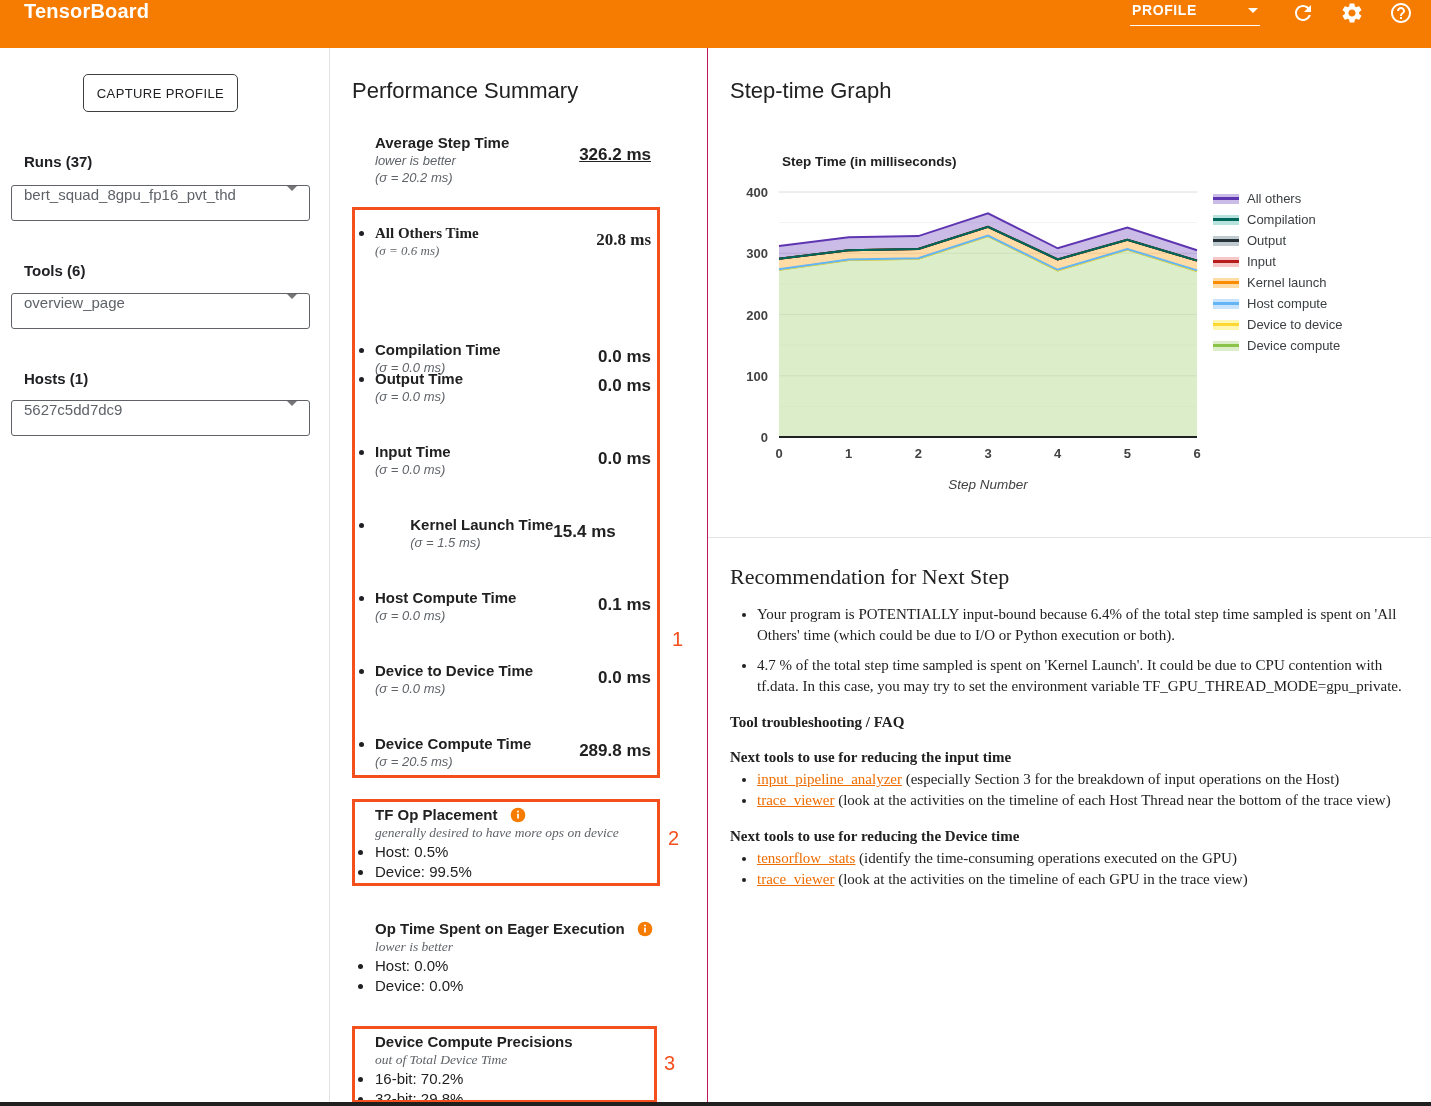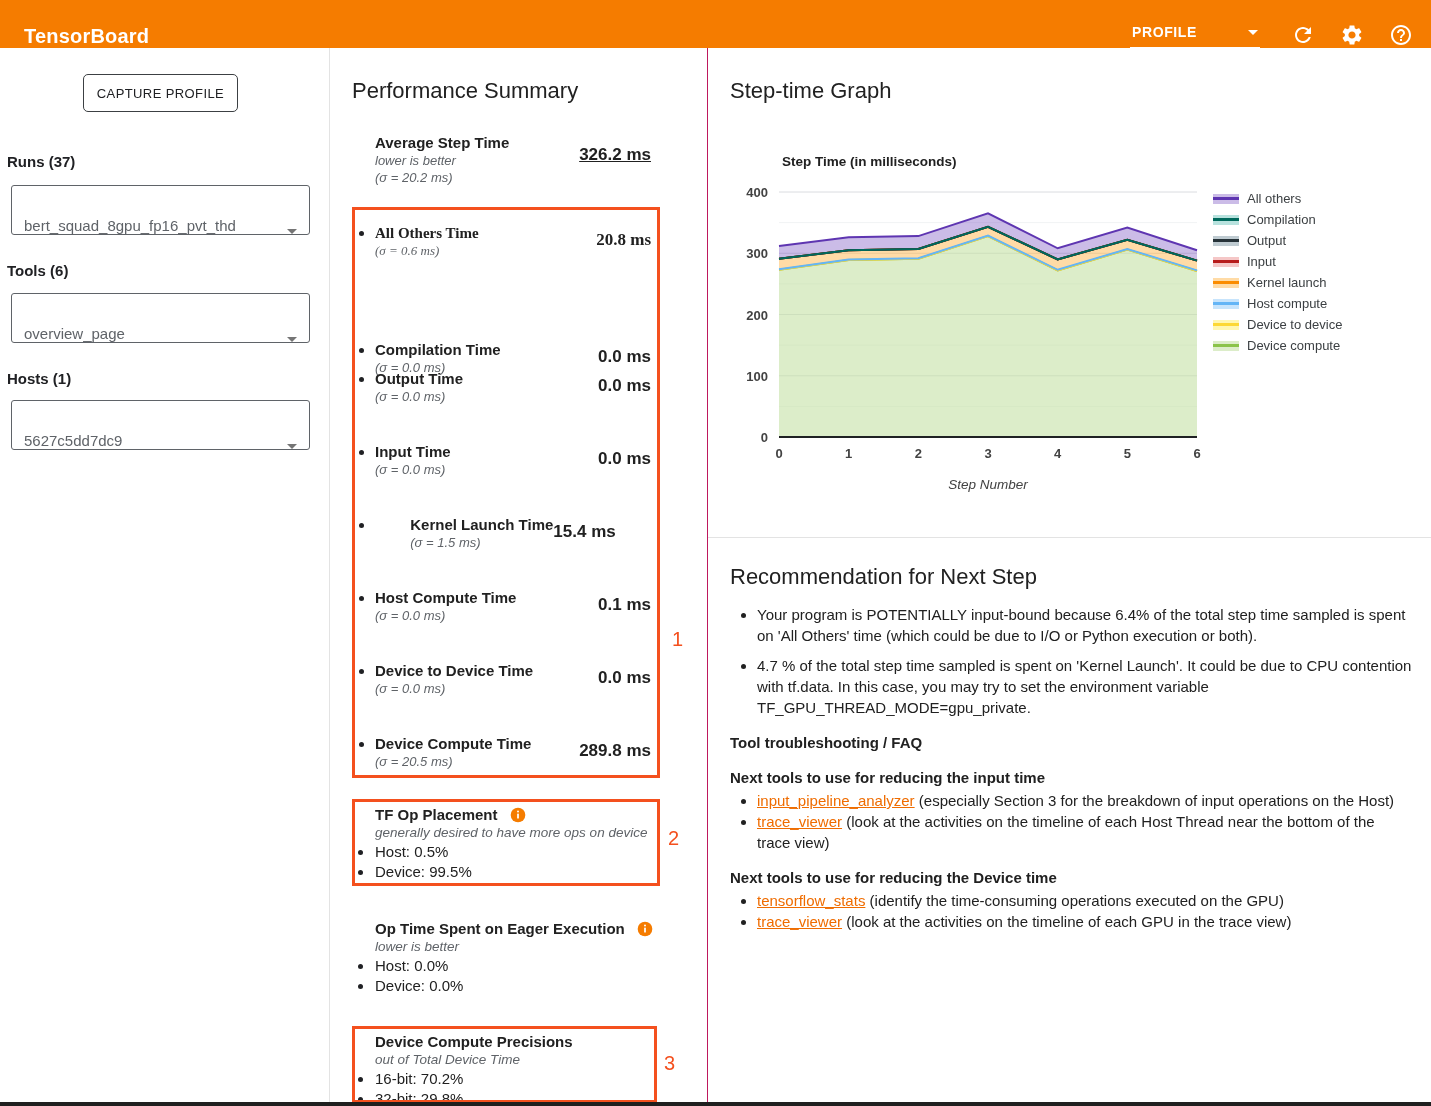--- a/index.html
+++ b/index.html
@@ -5,81 +5,81 @@
   * { box-sizing: border-box; }
   body { margin: 0; background: #fff; }
   .page {
     position: relative; width: 1431px; height: 1106px; overflow: hidden;
     font-family: "Liberation Sans", sans-serif; color: #202124; background: #fff;
   }
 
   
   .app-header {
     position: absolute; left: 0; top: 0; right: 0; height: 48px; background: #f57c00;
-    display: flex; align-items: flex-end; justify-content: space-between; padding: 0 18px 0 24px;
+    display: flex; align-items: flex-start; justify-content: space-between; padding: 0 18px 0 24px;
   }
   .app-title { color: #fff; font-size: 20px; font-weight: 700; letter-spacing: .2px; }
   .header-right { display: flex; align-items: center; gap: 25px; }
   .profile-select {
     display: flex; align-items: center; justify-content: space-between; width: 130px;
     border-bottom: 1px solid #fff; color: #fff; font-size: 14px; font-weight: 700;
     letter-spacing: .6px; padding: 2px 2px 7px 2px; cursor: pointer; margin-right: 6px;
   }
   .caret-white { width: 0; height: 0; border-left: 5px solid transparent; border-right: 5px solid transparent; border-top: 5px solid #fff; }
   .hicon { width: 24px; height: 24px; fill: #fff; cursor: pointer; }
 
   
   .sidebar { position: absolute; left: 0; top: 48px; width: 330px; bottom: 0; border-right: 1px solid #e3e3e3; background: #fff; }
   .capture-btn {
     position: absolute; left: 83px; top: 26px; width: 155px; height: 38px; background: #fff;
     border: 1px solid #3c4043; border-radius: 5px; color: #202124;
     font-family: "Liberation Sans", sans-serif; font-size: 13px; font-weight: 400; letter-spacing: .4px; cursor: pointer;
   }
-  .fld-label { position: absolute; left: 7px; font-size: 15px; font-weight: 700; color: #202124; }
+  .fld-label { position: absolute; left: 24px; font-size: 15px; font-weight: 700; color: #202124; }
   .select {
-    position: absolute; left: 11px; width: 299px; height: 50px; border: 1px solid #5f6368; border-radius: 3px;
-    display: flex; align-items: flex-end; justify-content: space-between; padding: 0 12px;
+    position: absolute; left: 11px; width: 299px; height: 36px; border: 1px solid #5f6368; border-radius: 3px;
+    display: flex; align-items: flex-start; justify-content: space-between; padding: 0 12px;
     font-size: 15px; color: #5f6368; cursor: pointer; background: #fff; white-space: nowrap; overflow: hidden;
   }
   .caret-gray { width: 0; height: 0; border-left: 5px solid transparent; border-right: 5px solid transparent; border-top: 5px solid #757575; flex: none; }
 
   
   .perf-col { position: absolute; left: 330px; top: 48px; width: 377px; bottom: 0; }
   .col-h2 { position: absolute; left: 22px; top: 30px; margin: 0; font-size: 22px; font-weight: 400; color: #212121; white-space: nowrap; }
   .avg-row { position: absolute; left: 45px; top: 86px; width: 276px; display: flex; justify-content: space-between; }
   .m-label { font-size: 15px; font-weight: 700; line-height: 18px; color: #212121; white-space: nowrap; }
   .m-note  { font-size: 13px; font-style: italic; color: #5f6368; line-height: 17px; white-space: nowrap; }
   .m-value { font-size: 17px; font-weight: 700; color: #212121; white-space: nowrap; }
   .avg-row .m-value { margin-top: 11px; text-decoration: underline; }
   .metric-row { position: absolute; left: 45px; width: 276px; display: flex; justify-content: space-between; }
   .metric-row::before { content: ""; position: absolute; left: -16px; top: 7px; width: 5px; height: 5px; border-radius: 50%; background: #202124; }
   .metric-row .m-value { margin-top: 6px; }
 
   .block { position: absolute; left: 45px; width: 305px; }
   .block .title { font-size: 15px; font-weight: 700; color: #212121; line-height: 18px; display: flex; align-items: center; gap: 12px; }
-  .block .note { font-size: 13.5px; font-style: italic; color: #5f6368; line-height: 18px; }
+  .block .note { font-size: 13.5px; font-style: italic; color: #5f6368; line-height: 18px; font-family: Liberation Serif, serif; }
   .block ul { margin: 0; padding: 0; list-style: none; }
   .block li { font-size: 15px; line-height: 19.5px; position: relative; color: #212121; }
   .block li::before { content: ""; position: absolute; left: -17px; top: 8px; width: 5px; height: 5px; border-radius: 50%; background: #202124; }
   .info-svg { width: 16px; height: 16px; flex: none; }
 
   
   .right-col { position: absolute; left: 707px; top: 48px; right: 0; bottom: 0; border-left: 1px solid #be185d; }
   .chart-title { position: absolute; left: 74px; top: 106px; font-size: 13.5px; font-weight: 700; color: #212121; }
   #step-chart { position: absolute; left: 0; top: 122px; width: 724px; height: 330px; }
   .tick { font: 700 13px "Liberation Sans", sans-serif; fill: #424242; }
   .axis-label { font: italic 400 13.5px "Liberation Sans", sans-serif; fill: #424242; }
   .legend { position: absolute; left: 505px; top: 140px; }
   .legend-item { display: flex; align-items: center; height: 21px; gap: 8px; }
   .swatch { width: 26px; height: 10px; position: relative; flex: none; }
   .swatch .line { position: absolute; left: 0; top: 3.5px; width: 26px; height: 3px; }
   .legend-label { font-size: 13px; color: #3c4043; white-space: nowrap; }
   .h-divider { position: absolute; left: 0; right: 0; top: 489px; height: 1px; background: #e3e3e3; }
 
-  .rec { position: absolute; left: 22px; top: 516px; width: 682px; }
+  .rec { position: absolute; left: 22px; top: 516px; width: 682px; font-family: Liberation Serif, serif; }
   .rec h2 { margin: 0 0 14px 0; font-size: 22px; font-weight: 400; color: #212121; }
   .rec-bullets { margin: 0 0 6px 0; padding-left: 27px; }
   .rec-bullets li { font-size: 15px; line-height: 21px; margin-bottom: 9px; color: #212121; }
   .rec-h { font-size: 15px; font-weight: 700; margin: 15px 0 2px 0; line-height: 20px; color: #212121; }
   .rec-section ul { margin: 0; padding-left: 27px; }
   .rec-section li { font-size: 15px; line-height: 21px; color: #212121; }
   a.rec-link { color: #ef6c00; text-decoration: underline; cursor: pointer; }
 
   
   .ann-box { position: absolute; border: 3px solid #f4501e; pointer-events: none; }

